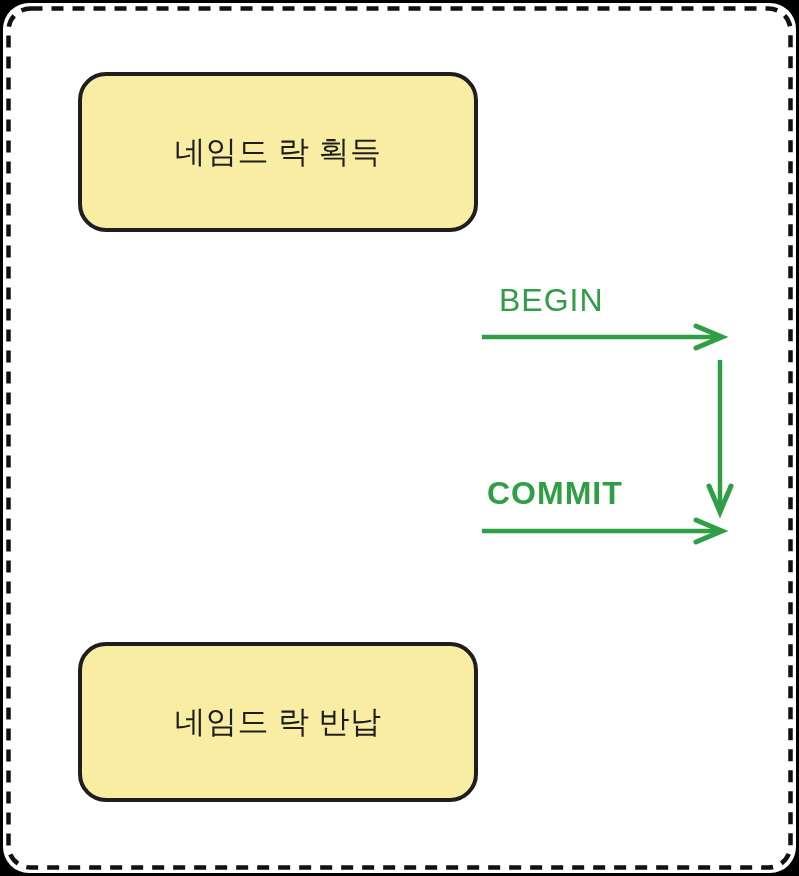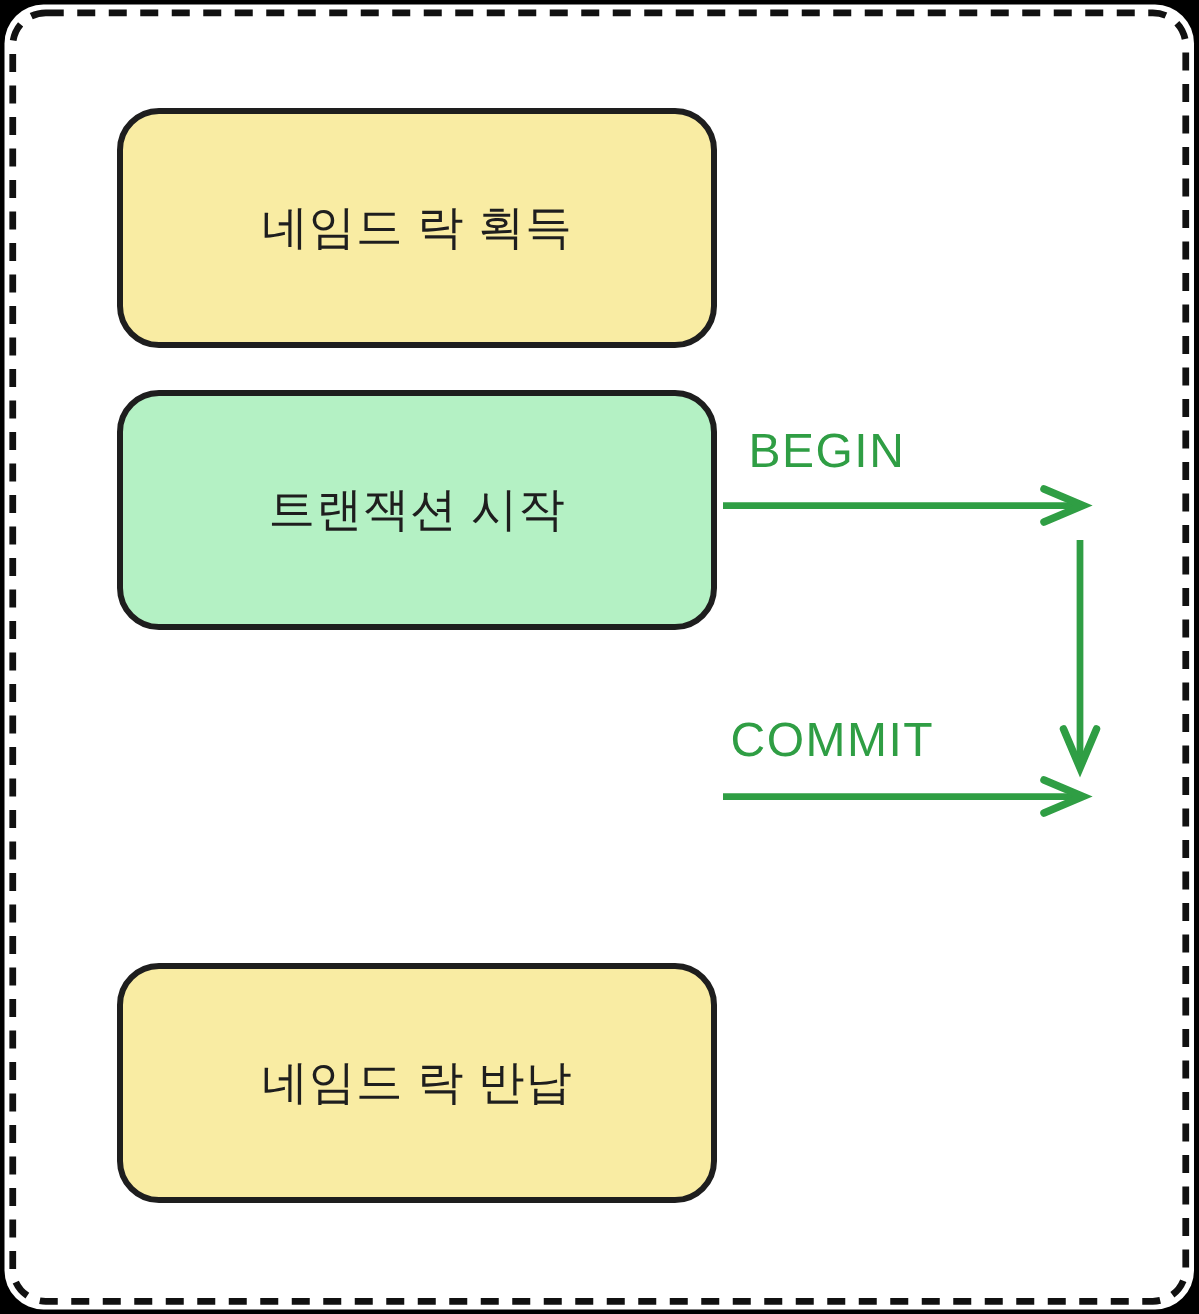--- a/index.html
+++ b/index.html
@@ -48,21 +48,21 @@
   .node--4 { top: 642px; text-align: right; }
   .edge-label {
     position: absolute;
     font-size: 32px;
     line-height: 1;
     letter-spacing: 1px;
     color: var(--arrow-green, #2f9e44);
     white-space: nowrap;
   }
   .edge-label--begin  { left: 499px; top: 284px; }
-  .edge-label--commit { left: 487px; top: 477px; }
+  .edge-label--commit { left: 487px; top: 477px; font-weight: bold; }
 </style>
 </head>
 <body>
 
 <div class="stage">
 
   <svg class="layer-svg" viewBox="0 0 799 876" aria-hidden="true">
     <rect x="3" y="3" width="793" height="870" rx="26" fill="var(--panel-fill, #fff)"></rect>
     <rect x="8.5" y="8.5" width="782" height="859" rx="22" fill="none" stroke="var(--panel-border, #111)" stroke-width="4.5" stroke-dasharray="12 9"></rect>
   </svg>
@@ -75,23 +75,20 @@
     </defs>
     <line x1="482" y1="337" x2="720" y2="337" stroke="var(--arrow-green, #2f9e44)" stroke-width="4.5" marker-end="url(#ah)"></line>
     <line x1="720" y1="360" x2="720" y2="510" stroke="var(--arrow-green, #2f9e44)" stroke-width="4.5" marker-end="url(#ah)"></line>
     <line x1="482" y1="531" x2="720" y2="531" stroke="var(--arrow-green, #2f9e44)" stroke-width="4.5" marker-end="url(#ah)"></line>
   </svg>
 
   <div class="node node--yellow node--1">
     <span>네임드 락 획득</span>
   </div>
 
-  <div class="node node--green node--2">
-    <span>트랜잭션 시작</span>
-  </div>
 
 
   <div class="node node--yellow node--4">
     <span>네임드 락 반납</span>
   </div>
 
   <div class="edge-label edge-label--begin">BEGIN</div>
   <div class="edge-label edge-label--commit">COMMIT</div>
 
 </div>

